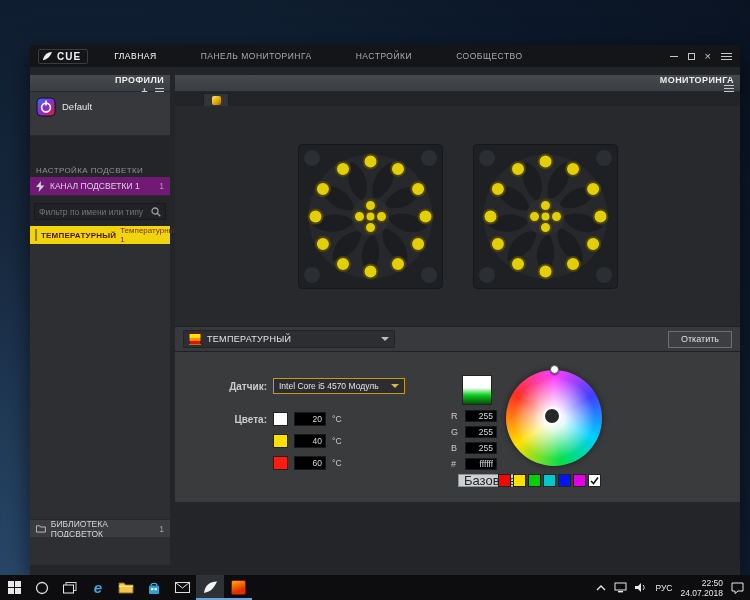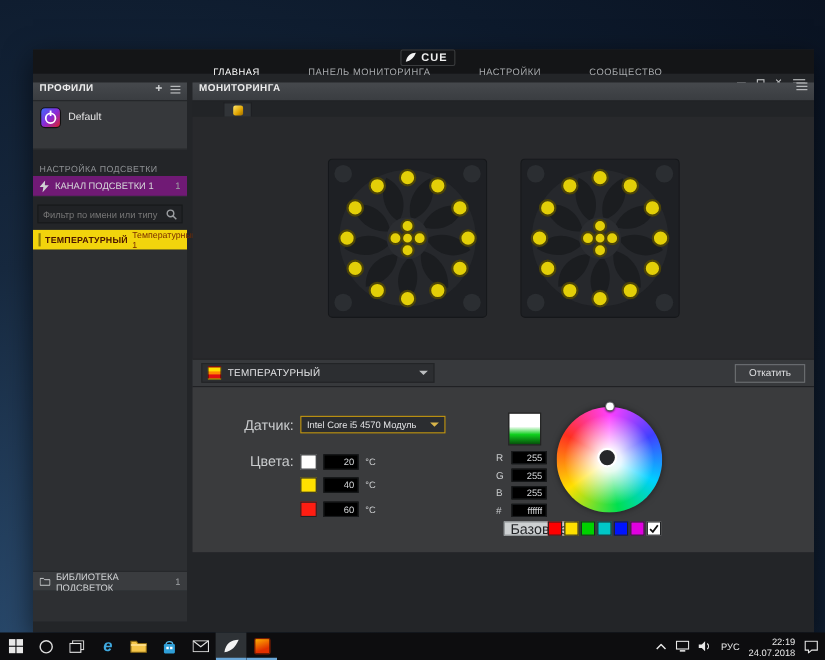--- a/index.html
+++ b/index.html
@@ -13,43 +13,43 @@
 
   
   .desktop-icon { position:absolute; left:8px; top:6px; width:52px; text-align:center; color:#fff; font-size:9.5px; text-shadow:0 1px 2px #000; }
   .desktop-icon svg { display:block; margin:0 auto 2px; }
 
   
   #win { position:absolute; left:30px; top:45px; width:710px; height:530px;
     background:#232528; box-shadow:0 8px 24px rgba(0,0,0,.6); }
 
   .titlebar { position:absolute; left:0; top:0; width:710px; height:22px; background:#141517;
-    display:flex; align-items:center; color:#ddd;flex-direction:column; }
+    display:flex; align-items:center; color:#ddd; }
   .logo { display:flex; align-items:center; gap:4px; margin-left:8px; border:1px solid #3a3c3e; padding:1px 6px 1px 3px; border-radius:2px; }
   .logo-text { font-size:10px; font-weight:bold; letter-spacing:1px; color:#f0f0f0; }
   .menu { display:flex; gap:26px; margin-left:26px; font-size:8.5px; letter-spacing:.5px; }
   .menu span { cursor:default; }
   .menu .m0 { color:#ffffff; } .menu .m1,.menu .m2,.menu .m3 { color:#a8abae;padding-left:18px; }
   .wctrl { margin-left:auto; display:flex; align-items:center; gap:10px; margin-right:8px; color:#c5c7c9; }
   .wc-min { width:8px; height:1px; background:#c5c7c9; }
   .wc-max { width:7px; height:7px; border:1px solid #c5c7c9; }
   .wc-close { font-size:11px; line-height:10px; }
   .hamb { width:11px; display:flex; flex-direction:column; gap:2px; }
   .hamb i { display:block; height:1px; background:#c5c7c9; }
 
   
   #sidebar { position:absolute; left:0; top:30px; width:140px; height:490px; display:flex; flex-direction:column; }
   .panel-header { height:17px; background:linear-gradient(#46494d,#3a3d41); border-bottom:1px solid #26282b;
-    display:flex; align-items:flex-start; padding:0 6px; color:#ececec; font-size:9px; font-weight:bold; letter-spacing:.4px; }
+    display:flex; align-items:flex-end; padding:0 6px; color:#ececec; font-size:9px; font-weight:bold; letter-spacing:.4px;flex-direction:column; }
   .ph-actions { margin-left:auto; display:flex; align-items:center; gap:7px; color:#cfd1d3; font-size:11px; }
   .profile-card { height:44px; background:#36383b; border-bottom:1px solid #26282b; }
   .profile-row { height:27px; display:flex; align-items:center; gap:6px; padding:2px 6px 0; }
   .profile-name { color:#e6e6e6; font-size:9.5px; }
   .gap10 { height:10px; } .gap6 { height:6px; } .gap4 { height:4px; }
-  .section-label { height:14px; display:flex; align-items:center; padding:0 6px; color:#8f9295; font-size:8px; letter-spacing:.4px; }
+  .section-label { height:14px; display:flex; align-items:center; padding:0 6px; color:#8f9295; font-size:8px; letter-spacing:.4px;margin-top:17px; }
   .channel { height:19px; background:#701a75; border-bottom:1px solid #2a2c2f; display:flex; align-items:center; gap:5px; padding:0 6px; color:#d6d8da; font-size:8.5px; }
   .channel.selected { background:#47494e; }
   .channel .count { margin-left:auto; color:#9ea1a4; font-size:8.5px; }
   .channel .hamb { margin-left:auto; width:9px; }
   .search-row { height:20px; padding:1px 4px; }
   .search-box { height:17px; background:#202225; border:1px solid #17191b; display:flex; align-items:center; padding:0 4px; }
   .search-box input { flex:1; background:transparent; border:0; outline:none; color:#cfd1d3; font-size:8.5px; font-family:inherit; }
   .effect-row { height:18px; background:#f2d40c; display:flex; align-items:center; gap:4px; padding:0 5px; }
   .effect-row .t1 { color:#4a1400; font-size:8px; font-weight:bold; letter-spacing:.2px; }
   .effect-row .t2 { color:#7a2d00; font-size:8px; }
@@ -68,21 +68,21 @@
   .fan-canvas { height:220px; background:#28292c; display:flex; align-items:center; justify-content:center; gap:30px; }
 
   .effect-bar { height:26px; background:#37393c; border-top:1px solid #1e2022; border-bottom:1px solid #1e2022;
     display:flex; align-items:center; padding:0 8px; }
   .effect-select { width:212px; height:18px; background:#2c2e31; border:1px solid #222426; display:flex; align-items:center; gap:6px; padding:0 5px; color:#e4e5e7; font-size:9px; letter-spacing:.3px; }
   .chev { width:0; height:0; border-left:4px solid transparent; border-right:4px solid transparent; border-top:4px solid #bcbec0; margin-left:auto; }
   .revert-btn { margin-left:auto; height:17px; padding:0 12px; background:#3c3e41; border:1px solid #6d7073; color:#dfe0e2; font-size:9px; display:flex; align-items:center; }
 
   .settings { position:relative; height:150px; background:#3a3b3d; }
   .form-row { position:absolute; display:flex; align-items:center; gap:6px; }
-  .flabel { width:52px; text-align:right; color:#c9cbcd; font-size:13px; }
+  .flabel { width:52px; text-align:right; color:#c9cbcd; font-size:10px;font-weight:bold; }
   .sensor-select { width:132px; height:16px; background:#2b2d30; border:1px solid #c79a10; display:flex; align-items:center; padding:0 5px; color:#e2e3e5; font-size:8.5px; }
   .sensor-select .chev { border-top-color:#d8b54a; }
   .swatch { width:15px; height:14px; border:1px solid #1f2124; }
   .temp-input, .rgb-input { background:#000000; border:1px solid #17191b; color:#d8dadc; font-size:8.5px; font-family:inherit; text-align:right; padding:0 3px; outline:none; }
   .temp-input { width:32px; height:14px; }
   .unit { color:#c9cbcd; font-size:8.5px; }
 
   .gradbox { position:absolute; left:287px; top:23px; width:30px; height:30px; border:1px solid #222;
     background:linear-gradient(180deg,#ffffff 0 42%,#0fcf1e 68%,#064d0a 100%); }
   .rgb-row { position:absolute; display:flex; align-items:center; gap:5px; }
@@ -421,21 +421,21 @@
       <svg width="13" height="11" viewBox="0 0 13 11">
         <rect x="1" y="1" width="11" height="7" fill="none" stroke="#e8e8e8"></rect>
         <rect x="4" y="9" width="5" height="1.4" fill="#e8e8e8"></rect>
       </svg>
       <svg width="12" height="11" viewBox="0 0 12 11">
         <polygon points="0,4 3,4 6,1 6,10 3,7 0,7" fill="#e8e8e8"></polygon>
         <path d="M8,3 C9.5,4.5 9.5,6.5 8,8" fill="none" stroke="#e8e8e8"></path>
       </svg>
       <span class="tray-lang">РУС</span>
       <div class="tray-clock">
-        <div>22:19</div>
+        <div>22:50</div>
         <div>24.07.2018</div>
       </div>
       <svg width="13" height="12" viewBox="0 0 13 12">
         <path d="M1,1 L12,1 L12,9 L7,9 L4,11.5 L4,9 L1,9 Z" fill="none" stroke="#e8e8e8"></path>
       </svg>
     </div>
   </div>
 </div>
 
 </body></html>

